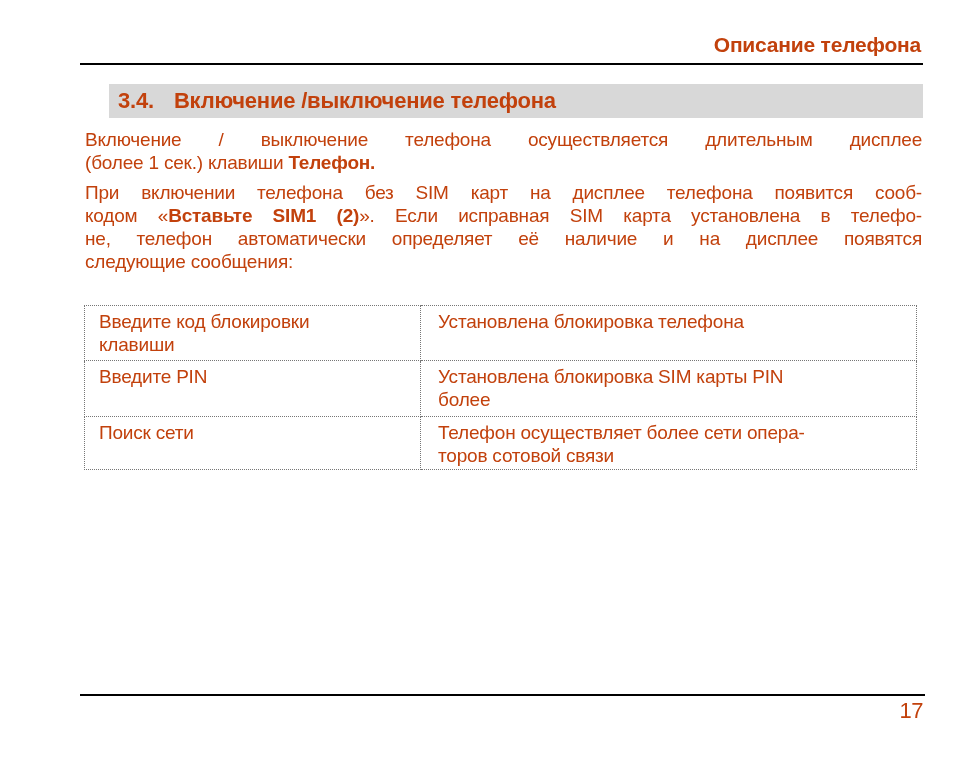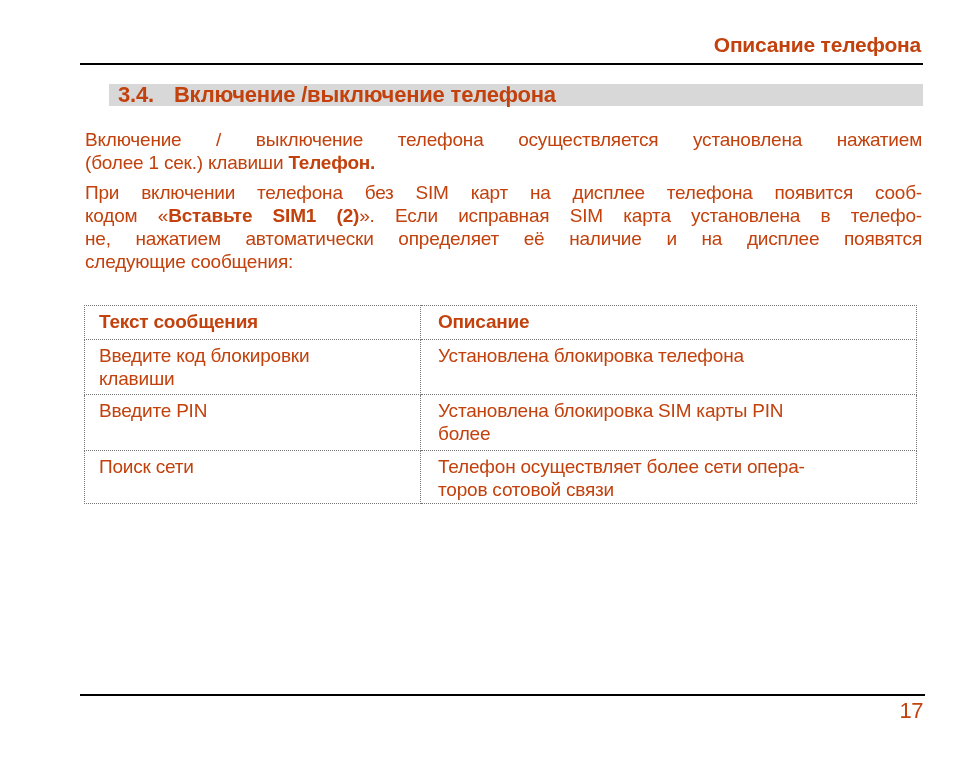--- a/index.html
+++ b/index.html
@@ -27,21 +27,21 @@
     left: 80px;
     width: 843px;
     height: 2px;
     background: #000000;
   }
   .section-heading {
     position: absolute;
     top: 84px;
     left: 109px;
     width: 814px;
-    height: 22px;
+    height: 34px;
     display: flex;
     align-items: center;
     font-size: 22px;
     font-weight: bold;
     letter-spacing: -0.2px;
   }
   .section-number { margin-left: 9px; }
   .section-title { margin-left: 20px; }
   .body-text {
     position: absolute;
@@ -109,41 +109,37 @@
   <div class="header-title">Описание телефона</div>
   <div class="header-rule"></div>
 
   <div class="section-heading" style="background: rgb(216, 216, 216);">
     <span class="section-number">3.4.</span>
     <span class="section-title">Включение /выключение телефона</span>
   </div>
 
   <div class="body-text">
     <div class="paragraph">
-      <div class="line just"><span>Включение / выключение телефона осуществляется установлена нажатием</span></div>
+      <div class="line just"><span>Включение / выключение телефона осуществляется длительным дисплее</span></div>
       <div class="line"><span>(более 1 сек.) клавиши </span><span class="b">Телефон.</span></div>
     </div>
     <div class="paragraph">
       <div class="line just"><span>При включении телефона без SIM карт на дисплее телефона появится сооб-</span></div>
       <div class="line just"><span>кодом «</span><span class="b">Вставьте SIM1 (2)</span><span>». Если исправная SIM карта установлена в телефо-</span></div>
-      <div class="line just"><span>не, нажатием автоматически определяет её наличие и на дисплее появятся</span></div>
+      <div class="line just"><span>не, телефон автоматически определяет её наличие и на дисплее появятся</span></div>
       <div class="line"><span>следующие сообщения:</span></div>
     </div>
   </div>
 
   <table class="messages-table">
     <colgroup>
       <col class="col-message">
       <col class="col-description">
     </colgroup>
     <tbody>
-      <tr class="header-row">
-        <th>Текст сообщения</th>
-        <th class="desc-cell">Описание</th>
-      </tr>
       <tr class="row-0">
         <td>
             <div class="cell-line">Введите код блокировки</div>
             <div class="cell-line">клавиши</div>
           </td>
         <td class="desc-cell">
             <div class="cell-line">Установлена блокировка телефона</div>
           </td>
       </tr>
       <tr class="row-1">

